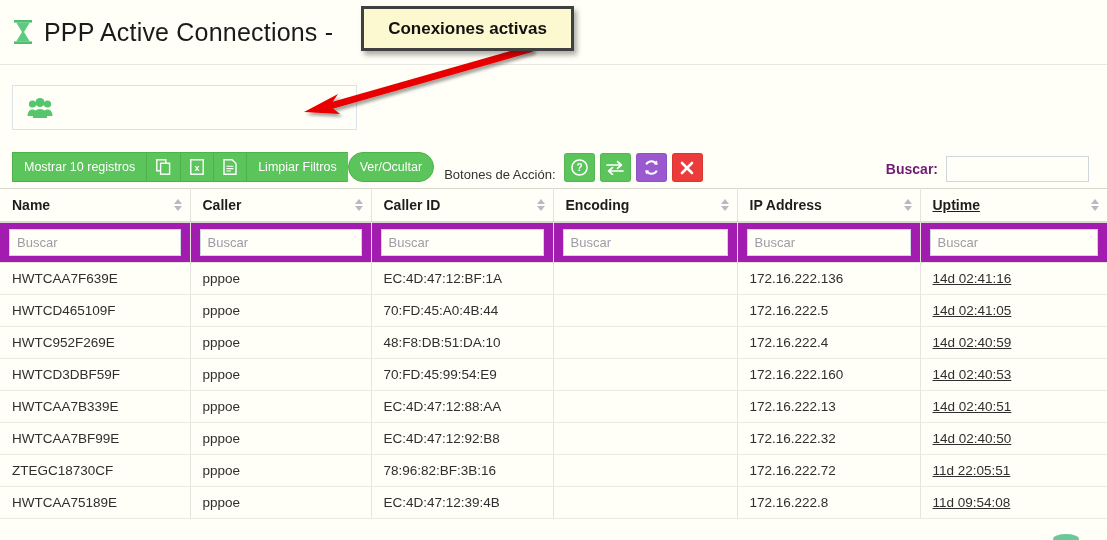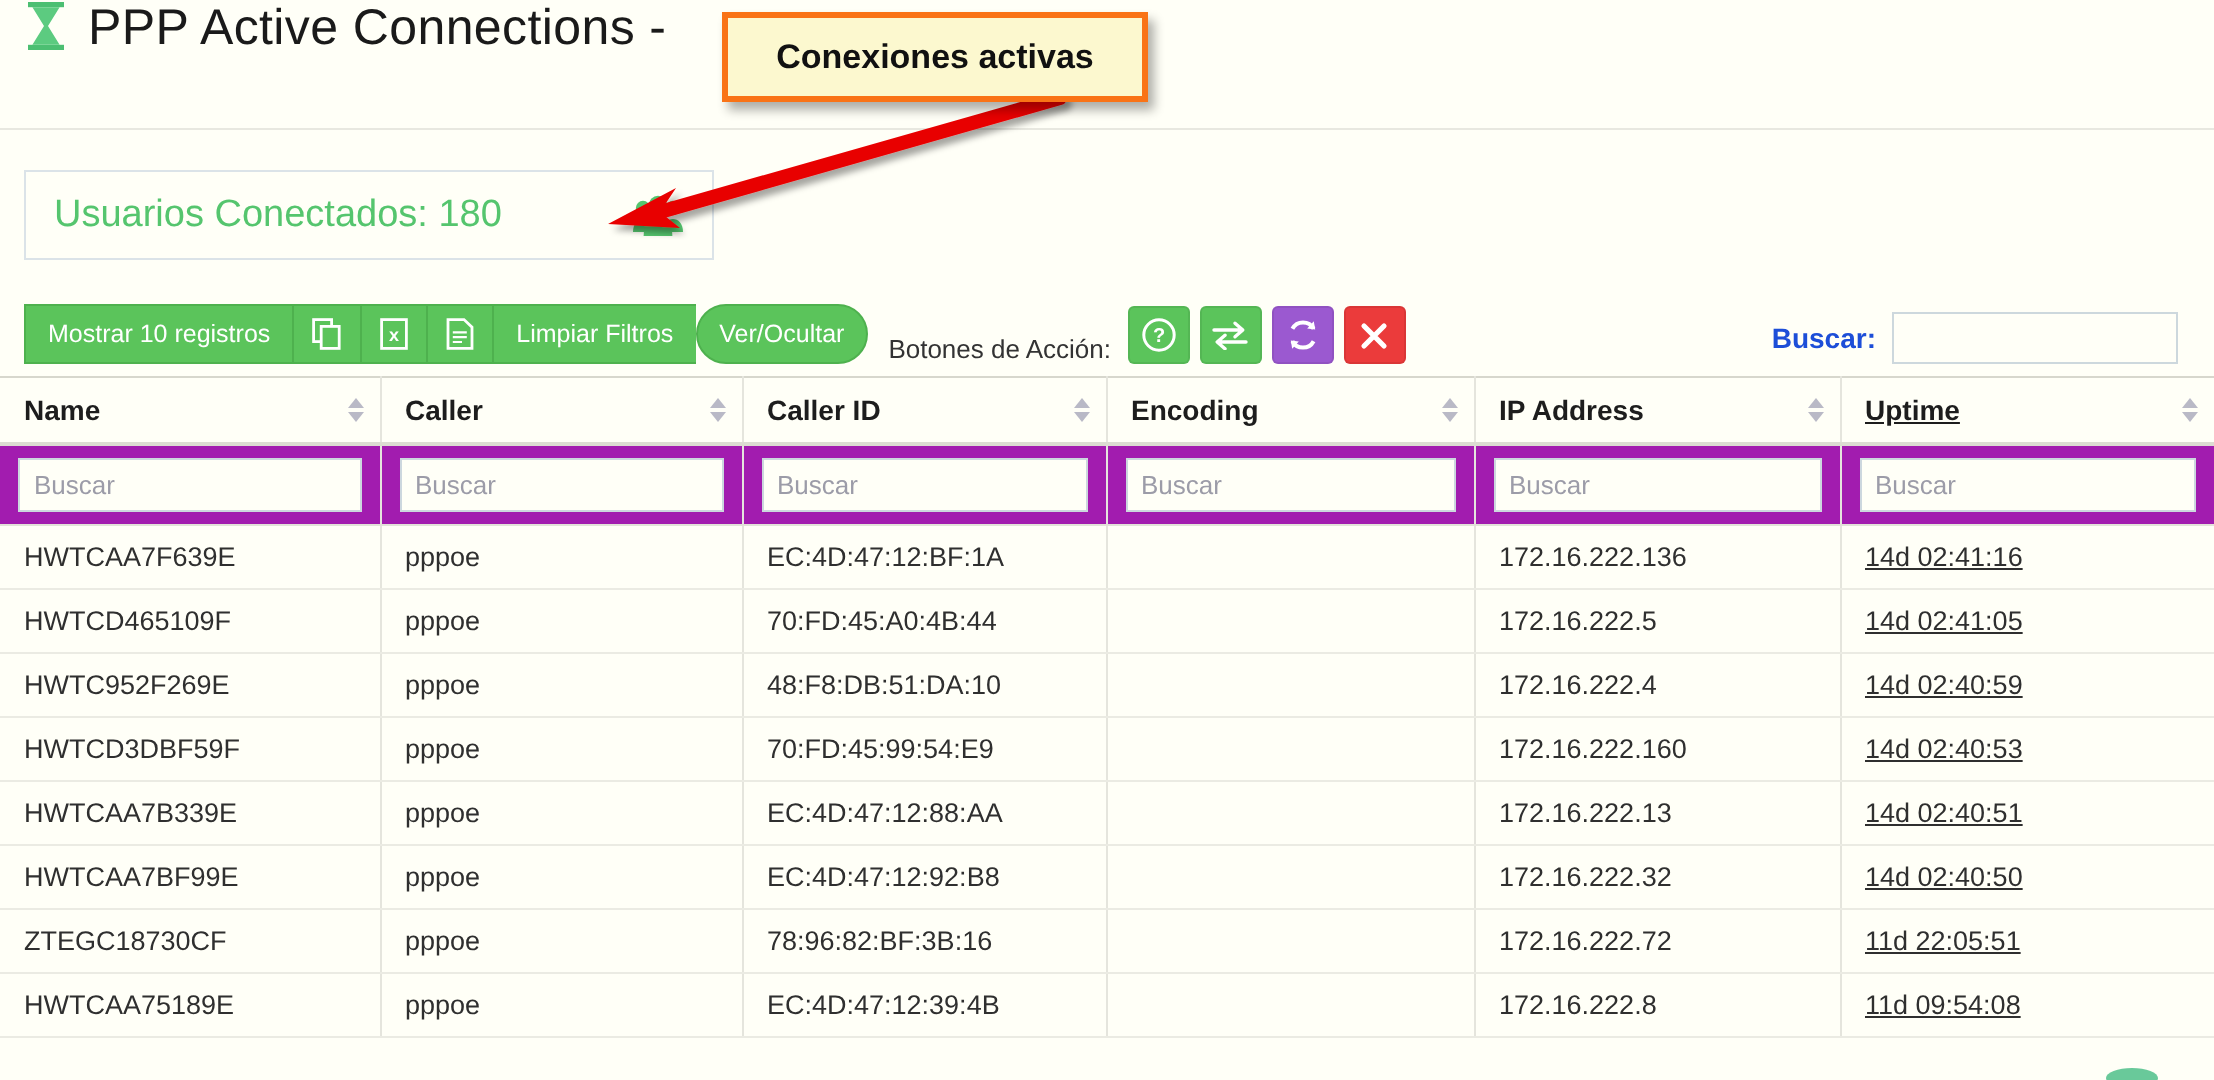--- a/index.html
+++ b/index.html
@@ -14,21 +14,21 @@
     font-family: "Liberation Sans", sans-serif;
     color: #333;
     position: relative;
   }
 
   
   .page-header {
     height: 65px;
     padding: 0 12px;
     display: flex;
-    align-items: flex-start;
+    align-items: center;
     border-bottom: 1px solid #e8e8e0;
     box-sizing: border-box;
     position: relative;
   }
   .hourglass-icon {
     width: 22px;
     height: 26px;
     margin-right: 10px;
     flex: 0 0 auto;
     display: block;
@@ -42,21 +42,21 @@
   }
 
   
   .callout {
     position: absolute;
     left: 361px;
     top: 6px;
     width: 213px;
     height: 45px;
     background: #fcf8cf;
-    border: 3px solid #f97316;
+    border: 3px solid #404040;
     box-sizing: border-box;
     display: flex;
     align-items: center;
     justify-content: center;
     box-shadow: 3px 4px 5px rgba(0,0,0,.32);
     z-index: 30;
   }
   .callout-text {
     font-size: 17px;
     font-weight: bold;
@@ -148,21 +148,21 @@
 
   .search-wrap {
     margin-left: auto;
     display: flex;
     align-items: center;
     padding-right: 6px;
   }
   .search-label {
     font-size: 14px;
     font-weight: bold;
-    color: #1d4ed8;
+    color: #701a75;
     margin-right: 8px;
     white-space: nowrap;
   }
   .search-input {
     width: 143px;
     height: 26px;
     border: 1px solid #cdd8dd;
     background: #fffff7;
     box-sizing: border-box;
     font-family: "Liberation Sans", sans-serif;
@@ -286,21 +286,20 @@
     <path d="M24 72 L58 54 L50 66 L60 74 Z" fill="#e80000"></path>
   </g>
 </svg>
 
 <div class="callout">
   <span class="callout-text">Conexiones activas</span>
 </div>
 
 <div class="counter-wrap">
   <div class="counter-box">
-    <span class="counter-text">Usuarios Conectados: 180</span>
     <svg class="users-icon" viewBox="0 0 26 22">
       <circle cx="5.5" cy="7" r="3.6" fill="#55c56e"></circle>
       <circle cx="20.5" cy="7" r="3.6" fill="#55c56e"></circle>
       <path d="M0.5 19 C0.5 14.5 3 12.5 5.5 12.5 C8 12.5 10.5 14.5 10.5 19 Z" fill="#55c56e"></path>
       <path d="M15.5 19 C15.5 14.5 18 12.5 20.5 12.5 C23 12.5 25.5 14.5 25.5 19 Z" fill="#55c56e"></path>
       <circle cx="13" cy="5.5" r="4.6" fill="#55c56e"></circle>
       <path d="M5.8 21 C5.8 14.8 9 12 13 12 C17 12 20.2 14.8 20.2 21 Z" fill="#55c56e"></path>
     </svg>
   </div>
 </div>

